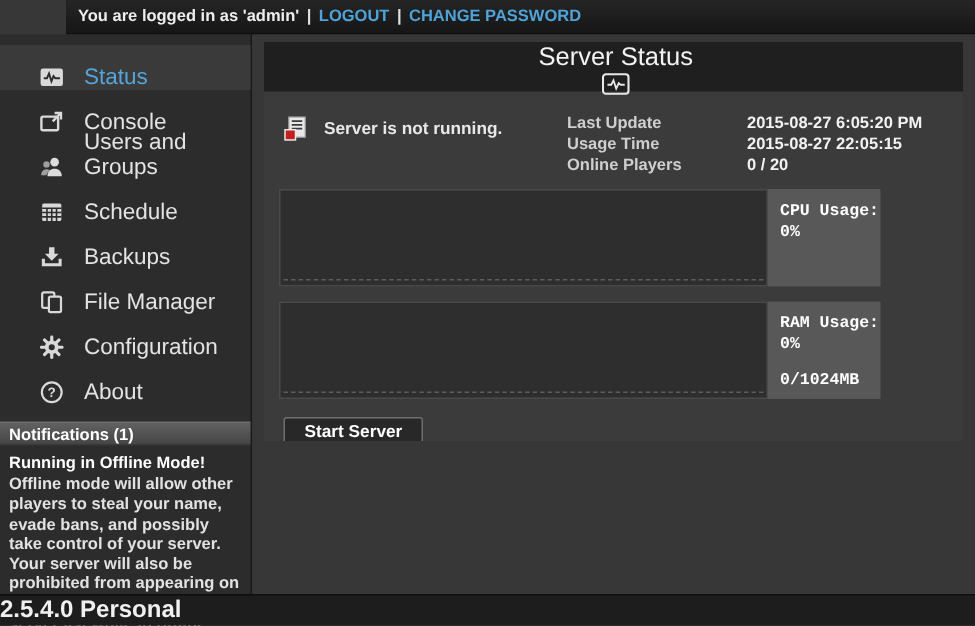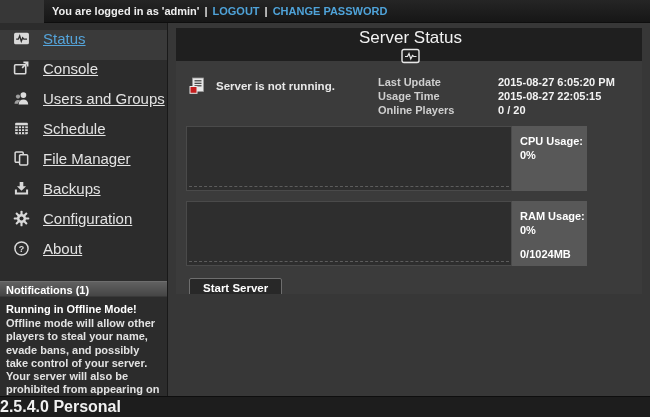--- a/index.html
+++ b/index.html
@@ -24,23 +24,23 @@
   .topbar .sep { color:#e0e0e0; margin:0 5px; }
   .topbar a { color:#4fa3d9; text-decoration:none; cursor:pointer; }
 
   
   .sidebar {
     position:absolute; top:23px; left:0; bottom:21px; width:168px;
     background:#2c2c2c; border-right:1px solid #191919;
   }
   .nav { padding-top:7px; }
   .nav-item {
-    height:30px; display:flex; align-items:flex-start;
-    padding-left:13px; cursor:pointer;
-    color:#e3e3e3; font-size:15px;text-decoration:underline;
+    height:30px; display:flex; align-items:flex-end;
+    padding-left:26px; cursor:pointer;
+    color:#e3e3e3; font-size:15px;
   }
   .nav-item.active { background:#3a3a3a; color:#55a4da; }
   .nav-icon { width:17px; height:17px; margin-right:13px; flex:0 0 17px; }
   .nav-icon svg { width:17px; height:17px; display:block; }
 
   .notifications { margin-top:11px; }
   .notif-header {
     height:16px; line-height:16px;
     background:linear-gradient(#616161,#454545);
     border-top:1px solid #6e6e6e; border-bottom:1px solid #393939;
@@ -70,21 +70,21 @@
   .status-row { display:flex; margin:6px 0 8px 3px; }
   .status-left { flex:1; display:flex; align-items:flex-start; padding-top:2px;text-align:center; }
   .status-left svg { width:18px; height:18px; display:block; margin-right:9px; }
   .status-message { font-size:11.5px; font-weight:bold; color:#e8e8e8; padding-top:3px; }
 
   .info-table { width:252px; font-size:11px; padding-top:1px; }
   .info-row { display:flex; margin-bottom:2px;gap:40px; }
   .info-label { width:80px; font-weight:bold; color:#cfcfcf; }
   .info-value { font-weight:bold; color:#f2f2f2; }
 
-  .chart-row { display:flex; width:401px; height:65px; margin-bottom:10px; }
+  .chart-row { display:flex; width:401px; height:65px; margin-bottom:10px;font-family:Liberation Mono, monospace; }
   .chart-area {
     width:326px; height:65px; background:#2e2e2e;
     border:1px solid #4a4a4a; position:relative;
   }
   .dash-line {
     position:absolute; left:2px; right:2px; bottom:3px; height:0;
     border-top:1px dashed #5d5d5d;
   }
   .chart-label {
     width:75px; height:65px; background:#585858;
@@ -169,36 +169,36 @@
               <line x1="2" y1="8.2" x2="14" y2="8.2"></line>
               <line x1="2" y1="10.9" x2="14" y2="10.9"></line>
             </g>
           </svg>
       </span>
       <span>Schedule</span>
     </div>
 
     <div class="nav-item">
       <span class="nav-icon">
-        <svg viewBox="0 0 16 16">
-            <rect x="2" y="1.8" width="7.6" height="9.8" rx="1" fill="none" stroke="#d9d9d9" stroke-width="1.4"></rect>
-            <rect x="6.2" y="4.4" width="7.6" height="9.8" rx="1" fill="#2c2c2c" stroke="#d9d9d9" stroke-width="1.4"></rect>
-          </svg>
-      </span>
-      <span>File Manager</span>
-    </div>
-
-    <div class="nav-item">
-      <span class="nav-icon">
         <svg viewBox="0 0 16 16" fill="#d9d9d9">
             <path d="M6.3 1.8 h3.4 v4 h2.6 L8 10.2 3.7 5.8 h2.6z"></path>
             <path d="M1.8 9 v4.6 h12.4 V9 h-1.9 v2.7 H3.7 V9z"></path>
           </svg>
       </span>
       <span>Backups</span>
+    </div>
+
+    <div class="nav-item">
+      <span class="nav-icon">
+        <svg viewBox="0 0 16 16">
+            <rect x="2" y="1.8" width="7.6" height="9.8" rx="1" fill="none" stroke="#d9d9d9" stroke-width="1.4"></rect>
+            <rect x="6.2" y="4.4" width="7.6" height="9.8" rx="1" fill="#2c2c2c" stroke="#d9d9d9" stroke-width="1.4"></rect>
+          </svg>
+      </span>
+      <span>File Manager</span>
     </div>
 
     <div class="nav-item">
       <span class="nav-icon">
         <svg viewBox="0 0 16 16">
             <g fill="#d9d9d9">
               <circle cx="8" cy="8" r="4.3"></circle>
               <rect x="7" y="0.6" width="2" height="14.8" rx="0.9"></rect>
               <rect x="7" y="0.6" width="2" height="14.8" rx="0.9" transform="rotate(45 8 8)"></rect>
               <rect x="7" y="0.6" width="2" height="14.8" rx="0.9" transform="rotate(90 8 8)"></rect>

